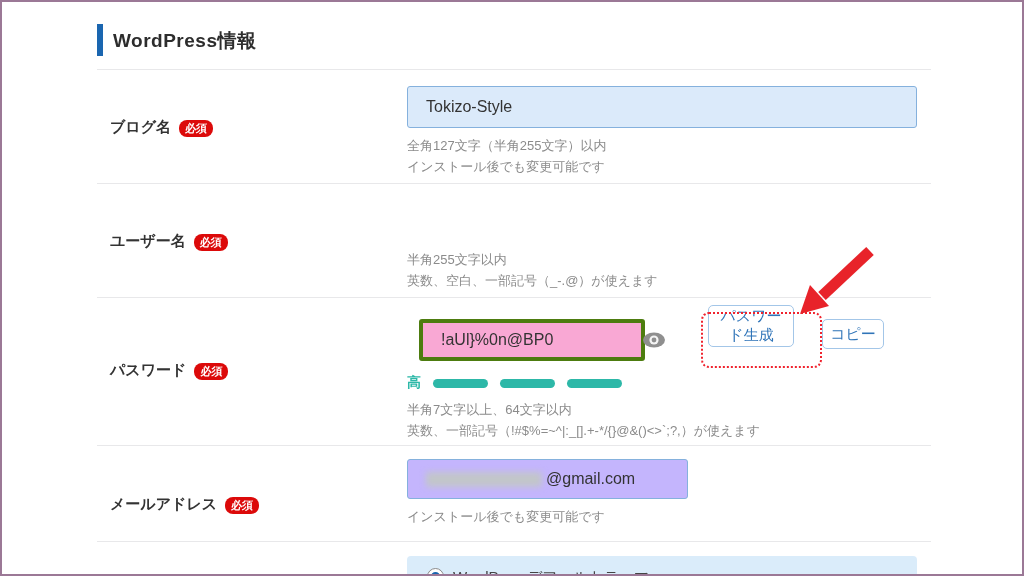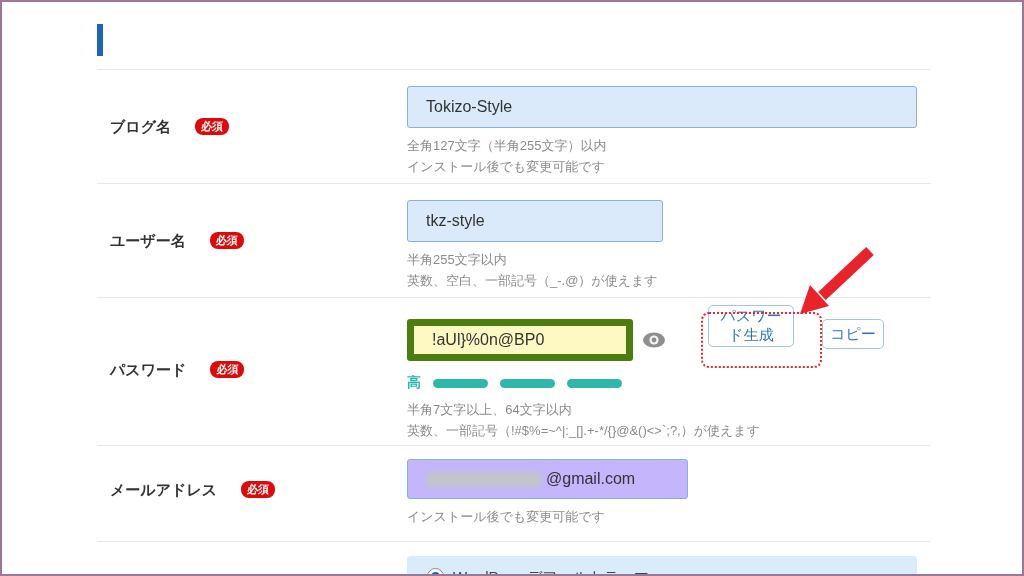--- a/index.html
+++ b/index.html
@@ -4,29 +4,29 @@
 <style>
   html,body{margin:0;padding:0;background:#fff;}
   #screen{
     position:relative;width:1024px;height:576px;background:#ffffff;
     border:2px solid #9b7896;box-sizing:border-box;overflow:hidden;
     font-family:"Liberation Sans","DejaVu Sans",sans-serif;color:#333;
   }
   .title-accent{position:absolute;left:95px;top:22px;width:6px;height:32px;background:#1a66b0;}
   .page-title{position:absolute;left:111px;top:26px;font-size:19px;font-weight:bold;color:#2d2d2d;letter-spacing:.5px;}
   .divider{position:absolute;left:95px;width:834px;height:1px;background:#e8e8ea;}
-  .row-label{position:absolute;left:108px;display:flex;align-items:flex-start;gap:24px;}
+  .row-label{position:absolute;left:108px;display:flex;align-items:flex-end;gap:8px;}
   .row-label .lbl{font-size:15px;font-weight:bold;color:#333;}
   .req-badge{background:#dc0a0a;color:#fff;font-size:11px;font-weight:bold;
     padding:3px 6px;border-radius:8px;line-height:1;}
   .inp{position:absolute;box-sizing:border-box;font-size:16px;color:#333;
     padding:0 0 0 18px;outline:none;border-radius:3px;
     font-family:"Liberation Sans","DejaVu Sans",sans-serif;}
   .inp.blue{background:#dbeafa;border:1px solid #85b1dd;}
-  .inp.white{background:#fef9c3;border:7px solid #4d7c0f;}
+  .inp.white{background:#f9a8d4;border:4px solid #4d7c0f;margin-left:12px;}
   .help{position:absolute;left:405px;font-size:13px;color:#8b8b8b;line-height:21px;}
   .btn{position:absolute;box-sizing:border-box;background:#fff;border:1px solid #a3c6e8;
     border-radius:5px;color:#2f74b8;font-size:15px;display:flex;align-items:center;
     justify-content:center;cursor:pointer;font-family:"Liberation Sans","DejaVu Sans",sans-serif;}
   .annot-box{position:absolute;left:699px;top:310px;width:121px;height:56px;
     border:2px dotted #f0232e;border-radius:8px;box-sizing:border-box;pointer-events:none;}
   .strength{position:absolute;left:405px;top:372px;display:flex;align-items:center;height:18px;}
   .strength .s-lbl{font-size:13px;color:#8b8b8b;}
   .strength .s-val{font-size:14px;color:#2db8a8;font-weight:bold;margin-right:12px;}
   .strength .bar{width:55px;height:9px;border-radius:5px;background:#2db8a8;margin-right:12px;}
@@ -44,20 +44,21 @@
   .theme-lbl{font-size:15px;color:#444;margin-left:9px;line-height:17px;}
   .eye{position:absolute;left:640px;top:328px;width:24px;height:20px;cursor:pointer;}
   .arrow-svg{position:absolute;left:775px;top:240px;pointer-events:none;}
 </style>
 </head>
 <body>
 
 <div id="screen">
 
   <div class="title-accent"></div>
+  <div class="page-title">WordPress情報</div>
 
   <div class="divider" style="top:67px"></div>
   <div class="divider" style="top:181px"></div>
   <div class="divider" style="top:295px"></div>
   <div class="divider" style="top:443px"></div>
   <div class="divider" style="top:539px"></div>
 
   <div class="row-label" style="top:116px">
     <span class="lbl">ブログ名</span>
     <span class="req-badge">必須</span>
@@ -65,21 +66,20 @@
   <input class="inp blue" style="left: 405px; top: 84px; width: 510px; height: 42px;" value="Tokizo-Style">
   <div class="help" style="top:133px">
     <div>全角127文字（半角255文字）以内</div>
     <div>インストール後でも変更可能です</div>
   </div>
 
   <div class="row-label" style="top:230px">
     <span class="lbl">ユーザー名</span>
     <span class="req-badge">必須</span>
   </div>
-  <input class="inp blue" style="left: 405px; top: 198px; width: 256px; height: 42px;" value="tkz-style">
   <div class="help" style="top:247px">
     <div>半角255文字以内</div>
     <div>英数、空白、一部記号（_-.@）が使えます</div>
   </div>
 
   <div class="row-label" style="top:359px">
     <span class="lbl">パスワード</span>
     <span class="req-badge">必須</span>
   </div>
   <input class="inp white" style="left: 405px; top: 317px; width: 226px; height: 42px;" value="!aUl}%0n@BP0">
@@ -103,21 +103,21 @@
     <span class="s-val">高</span>
     <span class="bar"></span>
     <span class="bar"></span>
     <span class="bar"></span>
   </div>
   <div class="help" style="top:397px">
     <div>半角7文字以上、64文字以内</div>
     <div>英数、一部記号（!#$%=~^|:_[].+-*/{}@&amp;()&lt;&gt;`;?,）が使えます</div>
   </div>
 
-  <div class="row-label" style="top:479px">
+  <div class="row-label" style="top:493px">
     <span class="lbl">メールアドレス</span>
     <span class="req-badge">必須</span>
   </div>
   <div class="email-box">
     <span class="blur-chip"></span>
     <span>@gmail.com</span>
   </div>
   <div class="help" style="top:504px">
     <div>インストール後でも変更可能です</div>
   </div>

